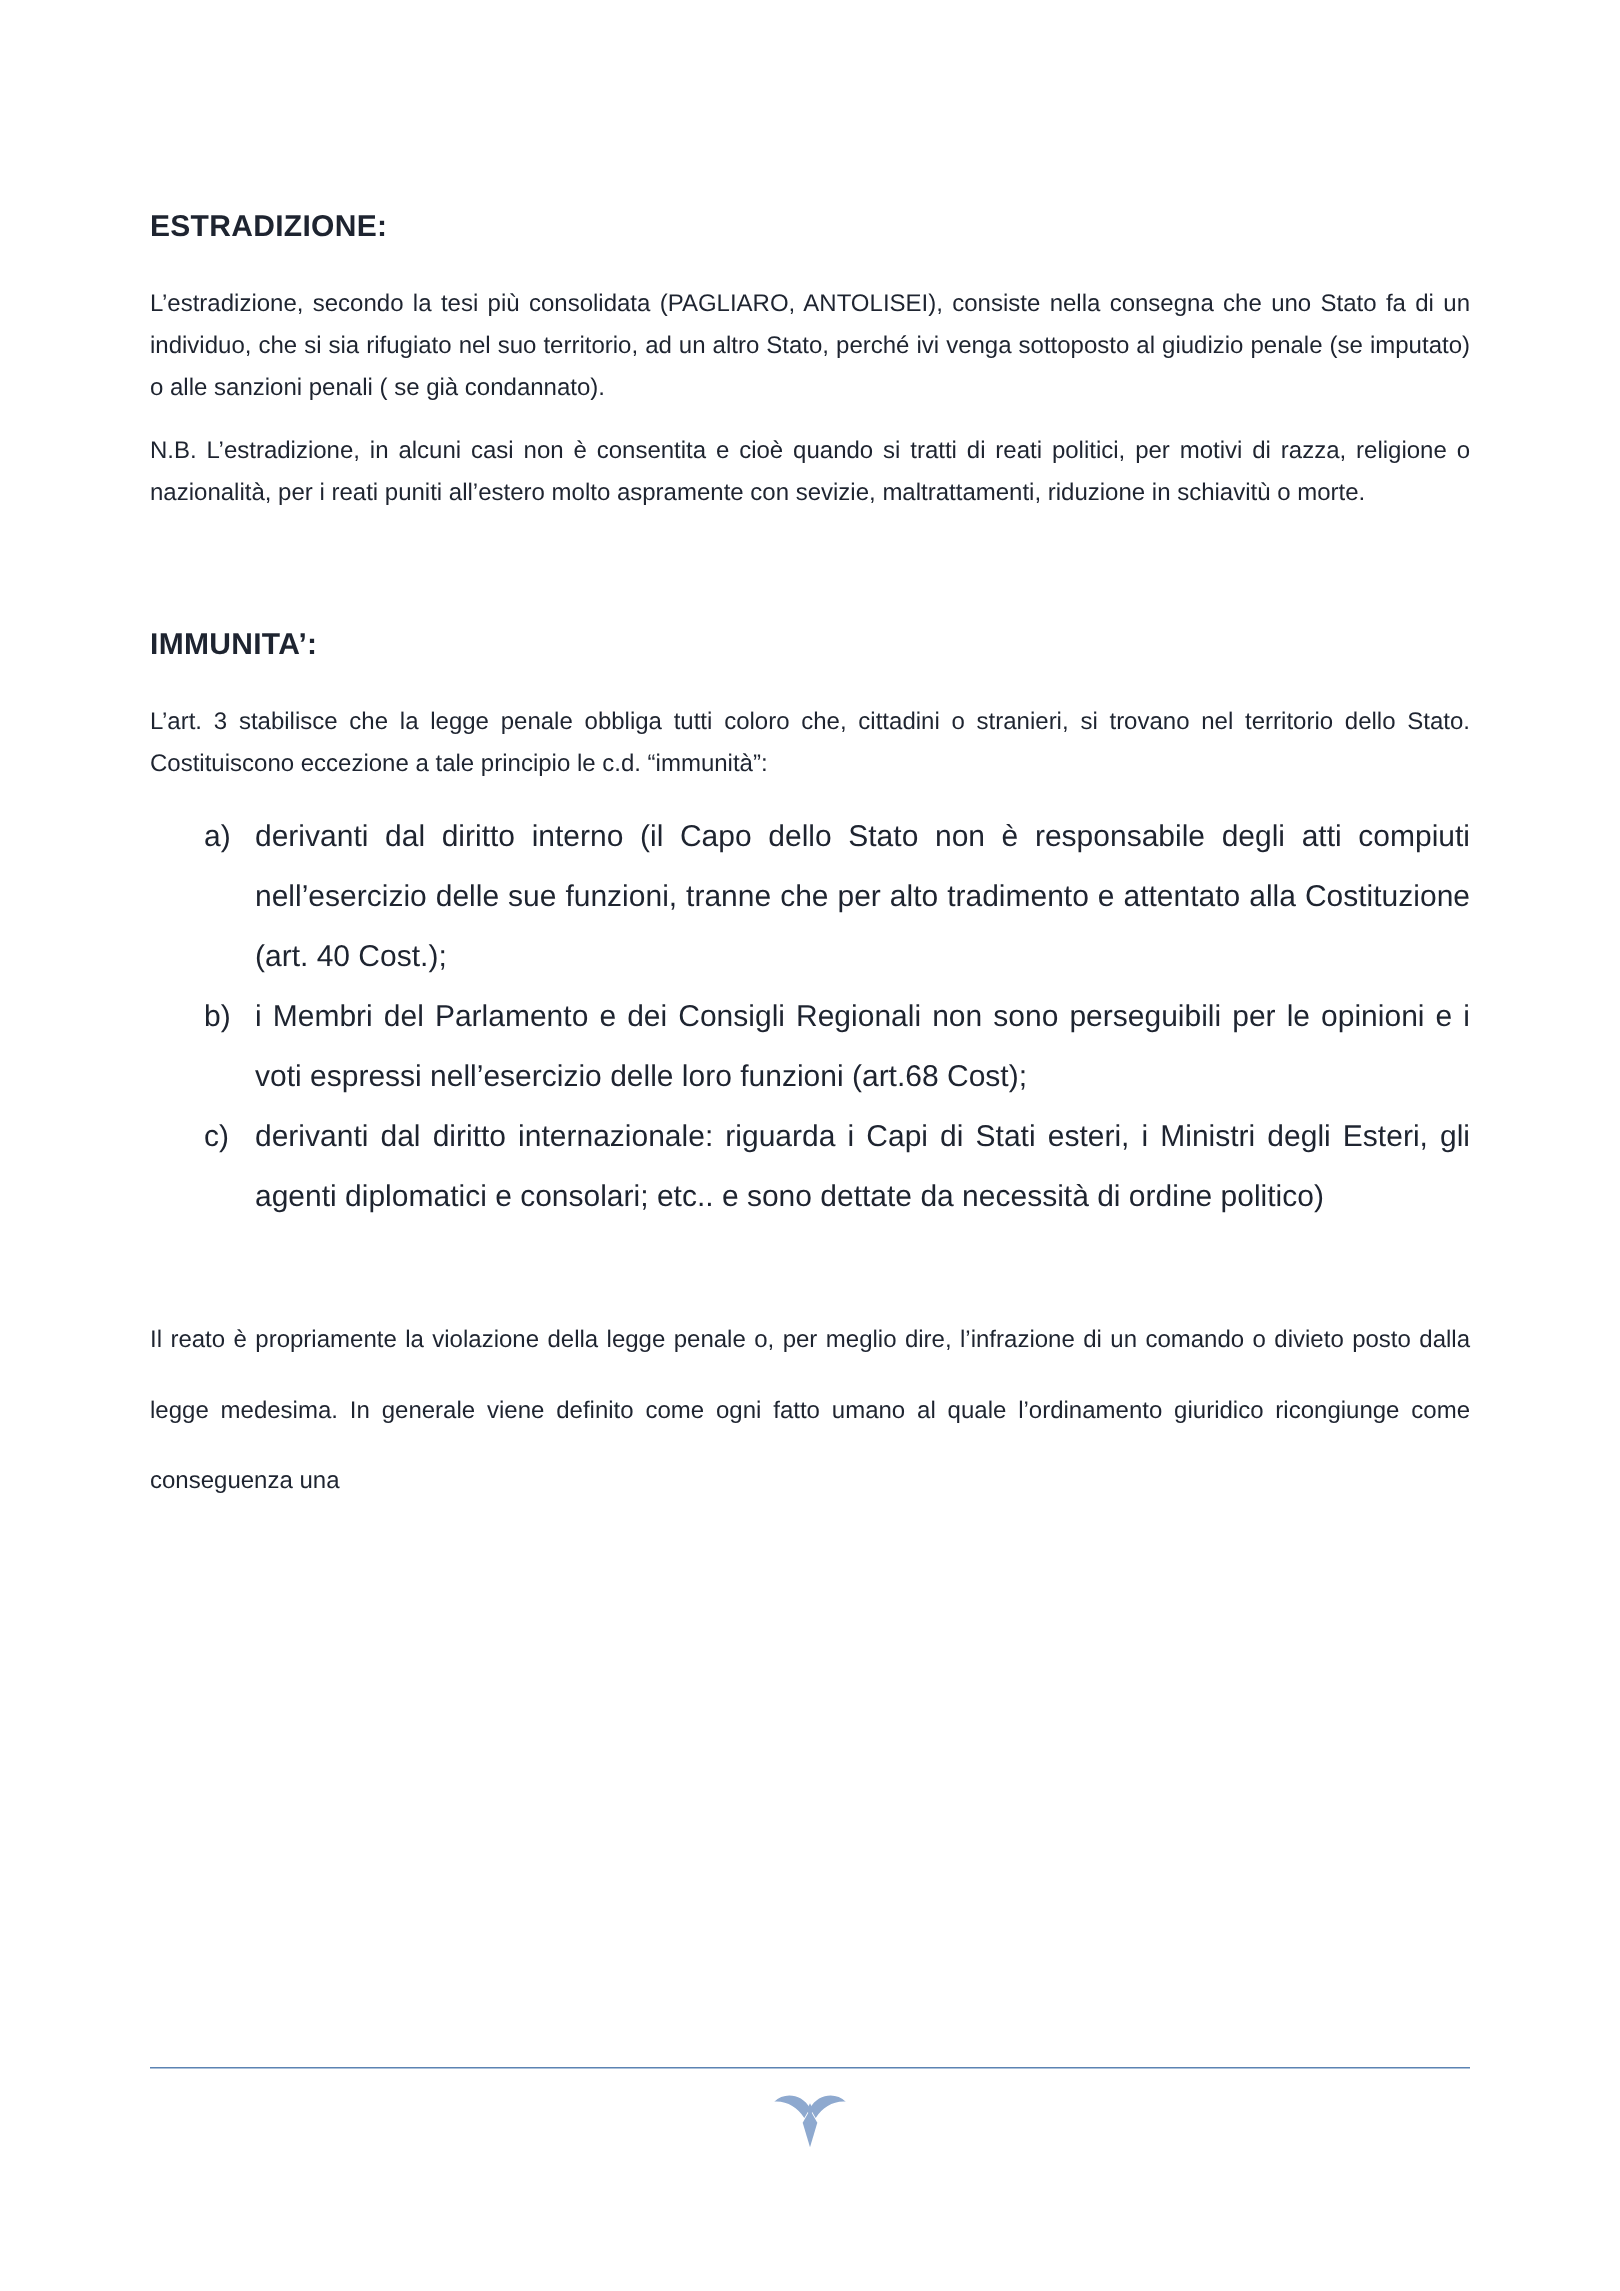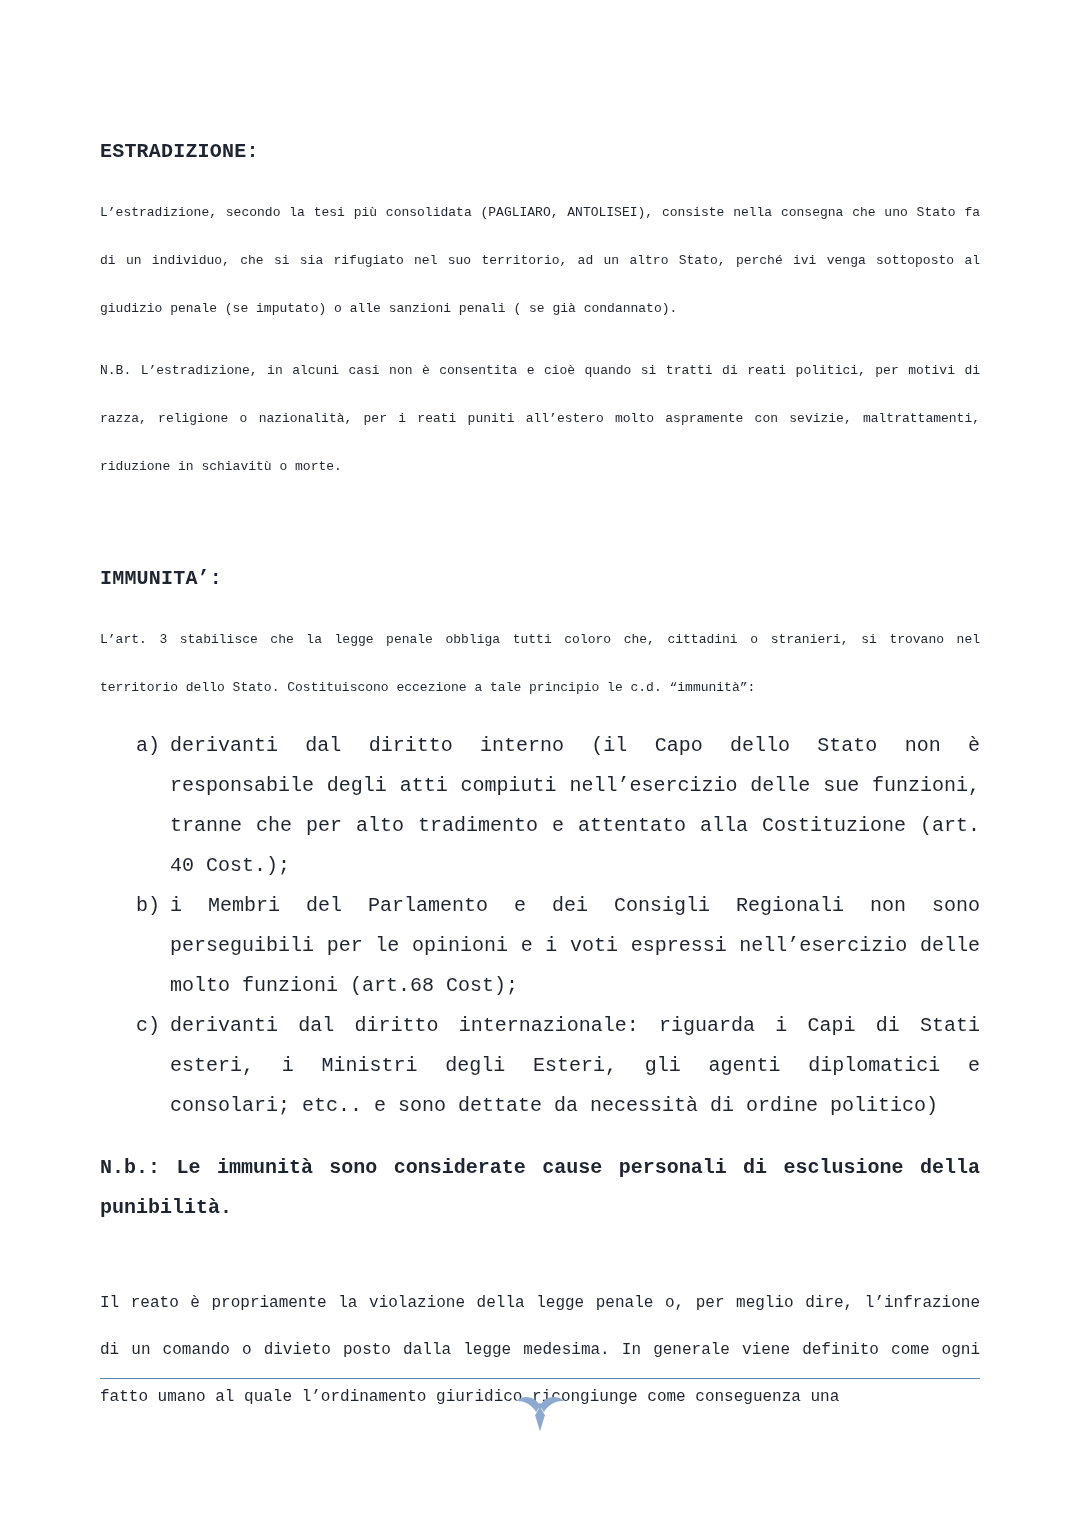--- a/index.html
+++ b/index.html
@@ -6,38 +6,38 @@
     margin: 0;
     padding: 0;
     background: #ffffff;
   }
   .page {
     position: relative;
     width: 1080px;
     height: 1527px;
     margin: 0 auto;
     background: #ffffff;
-    font-family: Liberation Mono, monospace;
+    font-family: Liberation Sans, sans-serif;
     color: #1e2430;
     box-sizing: border-box;
     padding: 140px 100px 0 100px;
     overflow: hidden;
   }
   .h-small {
     font-size: 20px;
     font-weight: 700;
     margin: 0 0 26px 0;
     letter-spacing: 0.2px;
   }
   .h-small.spaced-top {
     margin-top: 76px;
   }
   p.body {
-    font-size: 13px;
-    line-height: 48px;
+    font-size: 16px;
+    line-height: 28px;
     margin: 0 0 14px 0;
     text-align: justify;
   }
   .list {
     margin: 6px 0 0 0;
     padding-left: 36px;
   }
   .list-item {
     display: flex;
     font-size: 20px;
@@ -105,29 +105,28 @@
 
   <p class="body">L’art. 3 stabilisce che la legge penale obbliga tutti coloro che, cittadini o stranieri, si trovano nel territorio dello Stato. Costituiscono eccezione a tale principio le c.d. “immunità”:</p>
 
   <div class="list">
     <div class="list-item">
       <span class="list-marker">a)</span>
       <span class="list-text">derivanti dal diritto interno (il Capo dello Stato non è responsabile degli atti compiuti nell’esercizio delle sue funzioni, tranne che per alto tradimento e attentato alla Costituzione (art. 40 Cost.);</span>
     </div>
     <div class="list-item">
       <span class="list-marker">b)</span>
-      <span class="list-text">i Membri del Parlamento e dei Consigli Regionali non sono perseguibili per le opinioni e i voti espressi nell’esercizio delle molto funzioni (art.68 Cost);</span>
+      <span class="list-text">i Membri del Parlamento e dei Consigli Regionali non sono perseguibili per le opinioni e i voti espressi nell’esercizio delle loro funzioni (art.68 Cost);</span>
     </div>
     <div class="list-item">
       <span class="list-marker">c)</span>
       <span class="list-text">derivanti dal diritto internazionale: riguarda i Capi di Stati esteri, i Ministri degli Esteri, gli agenti diplomatici e consolari; etc.. e sono dettate da necessità di ordine politico)</span>
     </div>
   </div>
 
-  <p class="note">N.b.: Le immunità sono considerate cause personali di esclusione della punibilità.</p>
 
 
   <p class="chapter-body">Il reato è propriamente la violazione della legge penale o, per meglio dire, l’infrazione di un comando o divieto posto dalla legge medesima. In generale viene definito come ogni fatto umano al quale l’ordinamento giuridico ricongiunge come conseguenza una</p>
 
   <div class="footer">
     <hr class="footer-rule">
     <div class="footer-logo">
       <svg viewBox="0 0 48 36" xmlns="http://www.w3.org/2000/svg">
         <g fill="#8ea9cf">
           <path d="M24 11 C19 2 8 1 2 7 C10 6.5 16 10.5 20.5 17 Z"></path>

